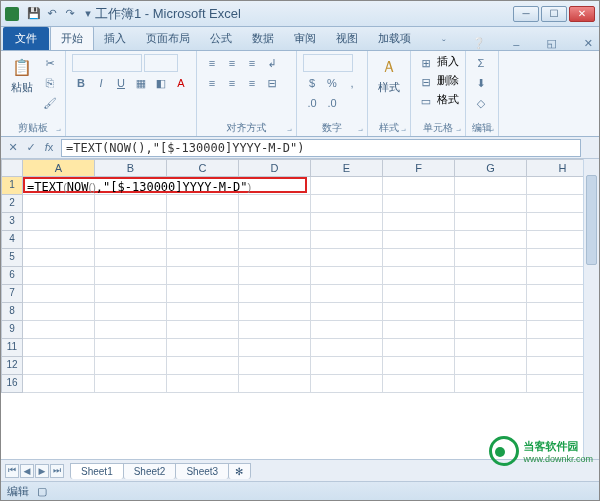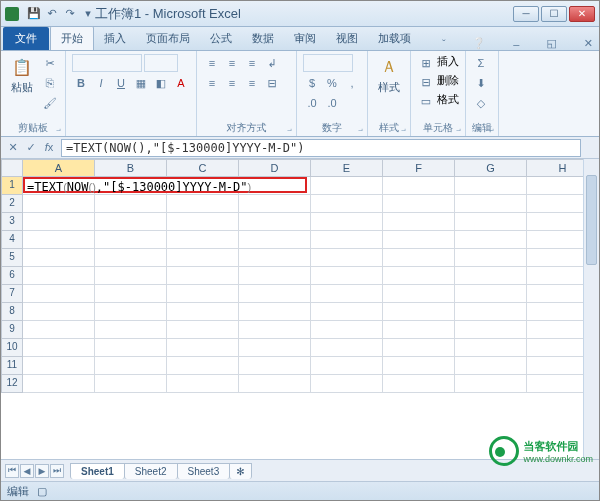--- a/index.html
+++ b/index.html
@@ -41,21 +41,21 @@
 .row { display: flex; height: 18px; }
 .rowhdr { width: 22px; border: 1px solid #c1c9d4; border-top: none; background: #eef2f7; text-align: center; color: #3a5a7a; line-height: 16px; font-size: 10px; }
 .rowhdr.sel { background: #ffe8a6; }
 .cell { border-right: 1px solid #d4dae2; border-bottom: 1px solid #d4dae2; line-height: 16px; padding: 0 2px; overflow: visible; white-space: nowrap; position: relative; }
 .edit-overlay { position: absolute; border: 2px solid #d22; background: #fff; z-index: 5; font-family: Consolas, monospace; font-size: 12px; padding: 0 2px; line-height: 16px; }
 .paren { color: #888; }
 .sheet-tabs { height: 22px; background: #e8eef6; border-top: 1px solid #b8c8da; display: flex; align-items: center; padding: 0 4px; position: relative; }
 .nav-arrows { display: flex; gap: 1px; margin-right: 6px; }
 .nav-arrows span { width: 14px; height: 14px; border: 1px solid #b0c0d2; background: #f4f8fc; display: flex; align-items: center; justify-content: center; font-size: 9px; color: #5a7a9a; }
 .stab { padding: 2px 10px; background: #f8fafd; border: 1px solid #b0c0d2; border-bottom: none; border-radius: 0 0 3px 3px; margin-right: -1px; color: #3a5a7a; font-size: 10px; }
-.stab.active { background: #fff; font-weight: bold; }
+.stab.active { background: #fff; font-weight: normal; }
 .stab.new { padding: 2px 6px; }
 .statusbar { height: 20px; background: linear-gradient(#dce8f4, #cfe0ef); border-top: 1px solid #b8c8da; display: flex; align-items: center; padding: 0 6px; color: #3a5a7a; font-size: 10px; }
 .statusbar .right { margin-left: auto; display: flex; align-items: center; gap: 4px; }
 .viewbtn { width: 18px; height: 14px; border: 1px solid #a8bdd2; background: #eaf2fa; }
 .zoom-slider { width: 80px; height: 3px; background: #a8bdd2; position: relative; margin: 0 6px; }
 .zoom-slider::after { content: ""; width: 6px; height: 10px; background: #6a8aaa; position: absolute; left: 50%; top: -4px; }
 .watermark { position: absolute; right: 6px; bottom: 34px; color: #1a9e4a; font-weight: bold; font-size: 14px; display: flex; align-items: center; gap: 4px; z-index: 20; }
 .watermark .logo { width: 30px; height: 30px; border-radius: 50%; border: 3px solid #1a9e4a; position: relative; }
 .watermark .logo::after { content: ""; position: absolute; width: 10px; height: 10px; border-radius: 50%; background: #1a9e4a; left: 3px; top: 8px; }
 .watermark .txt small { display: block; font-size: 9px; color: #2a8e4a; font-weight: normal; }
@@ -331,43 +331,43 @@
       <div class="cell" style="width: 72px;"></div>
       <div class="cell" style="width: 72px;"></div>
       <div class="cell" style="width: 72px;"></div>
       <div class="cell" style="width: 72px;"></div>
       <div class="cell" style="width: 72px;"></div>
       <div class="cell" style="width: 72px;"></div>
       <div class="cell" style="width: 72px;"></div>
       <div class="cell" style="width: 72px;"></div>
     </div>
     <div class="row">
-      <div class="rowhdr">10</div>
-      <div class="cell" style="width: 72px;"></div>
-      <div class="cell" style="width: 72px;"></div>
-      <div class="cell" style="width: 72px;"></div>
-      <div class="cell" style="width: 72px;"></div>
-      <div class="cell" style="width: 72px;"></div>
-      <div class="cell" style="width: 72px;"></div>
-      <div class="cell" style="width: 72px;"></div>
-      <div class="cell" style="width: 72px;"></div>
-    </div>
-    <div class="row">
       <div class="rowhdr">11</div>
       <div class="cell" style="width: 72px;"></div>
       <div class="cell" style="width: 72px;"></div>
       <div class="cell" style="width: 72px;"></div>
       <div class="cell" style="width: 72px;"></div>
       <div class="cell" style="width: 72px;"></div>
       <div class="cell" style="width: 72px;"></div>
       <div class="cell" style="width: 72px;"></div>
       <div class="cell" style="width: 72px;"></div>
     </div>
     <div class="row">
       <div class="rowhdr">12</div>
+      <div class="cell" style="width: 72px;"></div>
+      <div class="cell" style="width: 72px;"></div>
+      <div class="cell" style="width: 72px;"></div>
+      <div class="cell" style="width: 72px;"></div>
+      <div class="cell" style="width: 72px;"></div>
+      <div class="cell" style="width: 72px;"></div>
+      <div class="cell" style="width: 72px;"></div>
+      <div class="cell" style="width: 72px;"></div>
+    </div>
+    <div class="row">
+      <div class="rowhdr">16</div>
       <div class="cell" style="width: 72px;"></div>
       <div class="cell" style="width: 72px;"></div>
       <div class="cell" style="width: 72px;"></div>
       <div class="cell" style="width: 72px;"></div>
       <div class="cell" style="width: 72px;"></div>
       <div class="cell" style="width: 72px;"></div>
       <div class="cell" style="width: 72px;"></div>
       <div class="cell" style="width: 72px;"></div>
     </div>
     <div class="vscroll">

